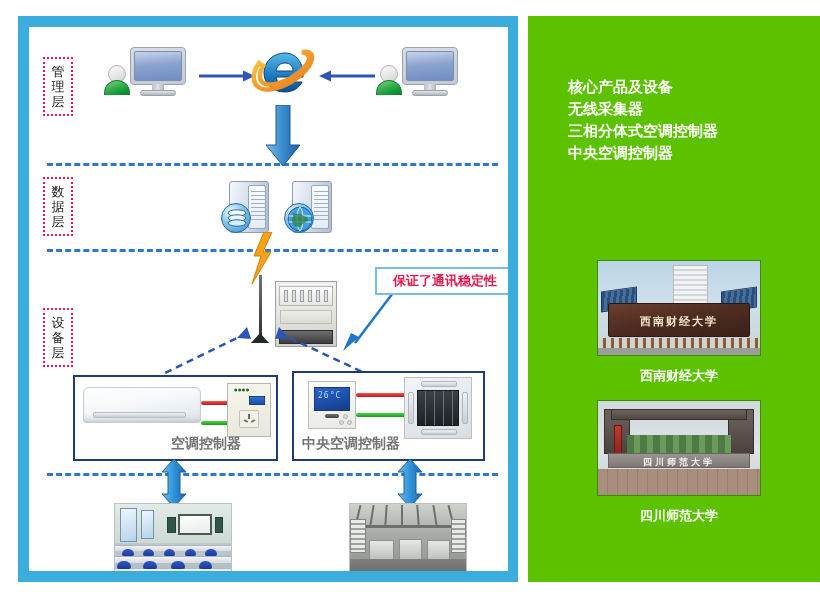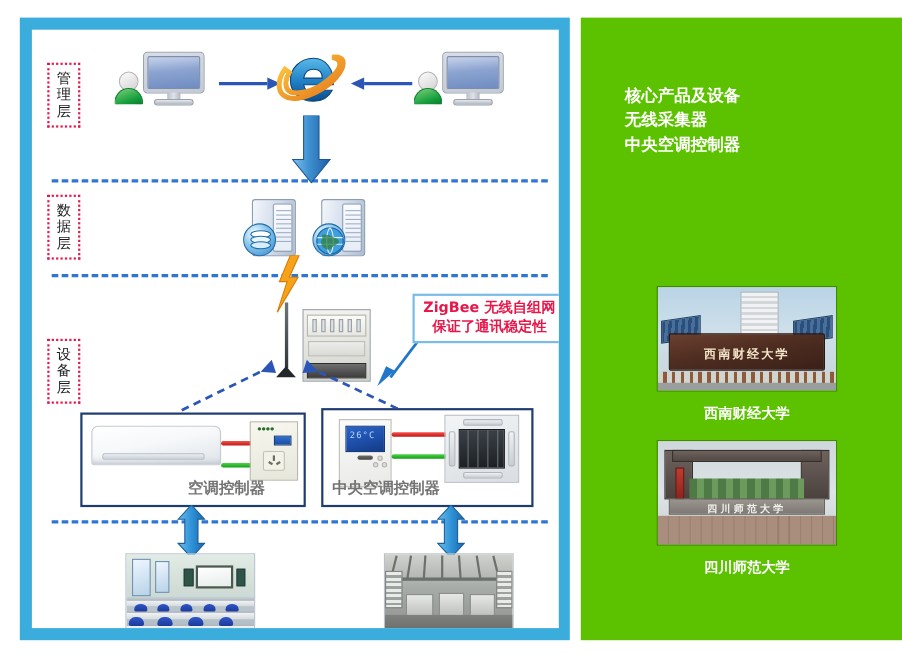--- a/index.html
+++ b/index.html
@@ -537,24 +537,20 @@
         <line x1="6" y1="6" x2="96" y2="48" stroke="#2B56B8" stroke-width="2.5" stroke-dasharray="7,5"></line>
         <polygon points="6,0 2,12 16,11" fill="#2B56B8"></polygon>
       </svg>
 
       <svg style="position:absolute; left:312px; top:252px; width:60px; height:72px;" viewBox="0 0 60 72">
         <line x1="58" y1="6" x2="14" y2="64" stroke="#2176C9" stroke-width="2.5"></line>
         <polygon points="2,72 18,58 10,54" fill="#2176C9"></polygon>
       </svg>
 
       <div id="callout" style="left:346px; top:240px; width:140px;">
-        <div class="cl-line">
-          <span class="zb">ZigBee</span>
-          <span>无线自组网</span>
-        </div>
         <div class="cl-line">保证了通讯稳定性</div>
       </div>
 
       <div class="dev-box" style="left:44px; top:348px; width:205px; height:86px;">
         <div class="split-ac" style="left:8px; top:10px; width:118px; height:36px;">
           <div class="split-vent"></div>
         </div>
         <div class="wire wire-red" style="left:126px; top:24px; width:48px;"></div>
         <div class="wire wire-green" style="left:126px; top:44px; width:48px;"></div>
         <div class="wall-ctrl" style="left:152px; top:6px; width:44px; height:54px;">
@@ -563,21 +559,21 @@
           <div class="wc-socket">
             <div class="wc-pin" style="left:8px; top:3px; width:2px; height:5px;"></div>
             <div class="wc-pin" style="left:4px; top:9px; width:4px; height:2px; transform:rotate(30deg);"></div>
             <div class="wc-pin" style="left:11px; top:9px; width:4px; height:2px; transform:rotate(-30deg);"></div>
           </div>
         </div>
         <div class="dev-label" style="left:96px; top:58px;">空调控制器</div>
       </div>
 
       <div class="dev-box" style="left:263px; top:344px; width:193px; height:90px;">
-        <div class="thermo" style="left:14px; top:8px; width:48px; height:62px;">
+        <div class="thermo" style="left:14px; top:8px; width:48px; height:48px;">
           <div class="th-lcd">
             <div class="th-digits">26°C</div>
           </div>
           <div class="th-bar"></div>
           <div class="th-btn" style="left:30px; top:38px;"></div>
           <div class="th-btn" style="left:38px; top:38px;"></div>
           <div class="th-btn" style="left:34px; top:32px;"></div>
         </div>
         <div class="wire wire-red" style="left:62px; top:20px; width:52px;"></div>
         <div class="wire wire-green" style="left:62px; top:40px; width:52px;"></div>
@@ -653,20 +649,21 @@
 
     </div>
   </div>
 
   <div id="right-panel">
 
 
     <div id="right-list">
       <div>核心产品及设备</div>
       <div>无线采集器</div>
+      <div>三相分体式空调控制器</div>
       <div>中央空调控制器</div>
     </div>
 
     <div class="uni-block" style="top:244px;">
       <div class="uni-photo">
         <div class="sw-sky"></div>
         <div class="sw-tower"></div>
         <div class="sw-solar" style="left:2%; top:30%; width:22%; height:22%;"></div>
         <div class="sw-solar" style="left:76%; top:30%; width:22%; height:22%;"></div>
         <div class="sw-stone">

